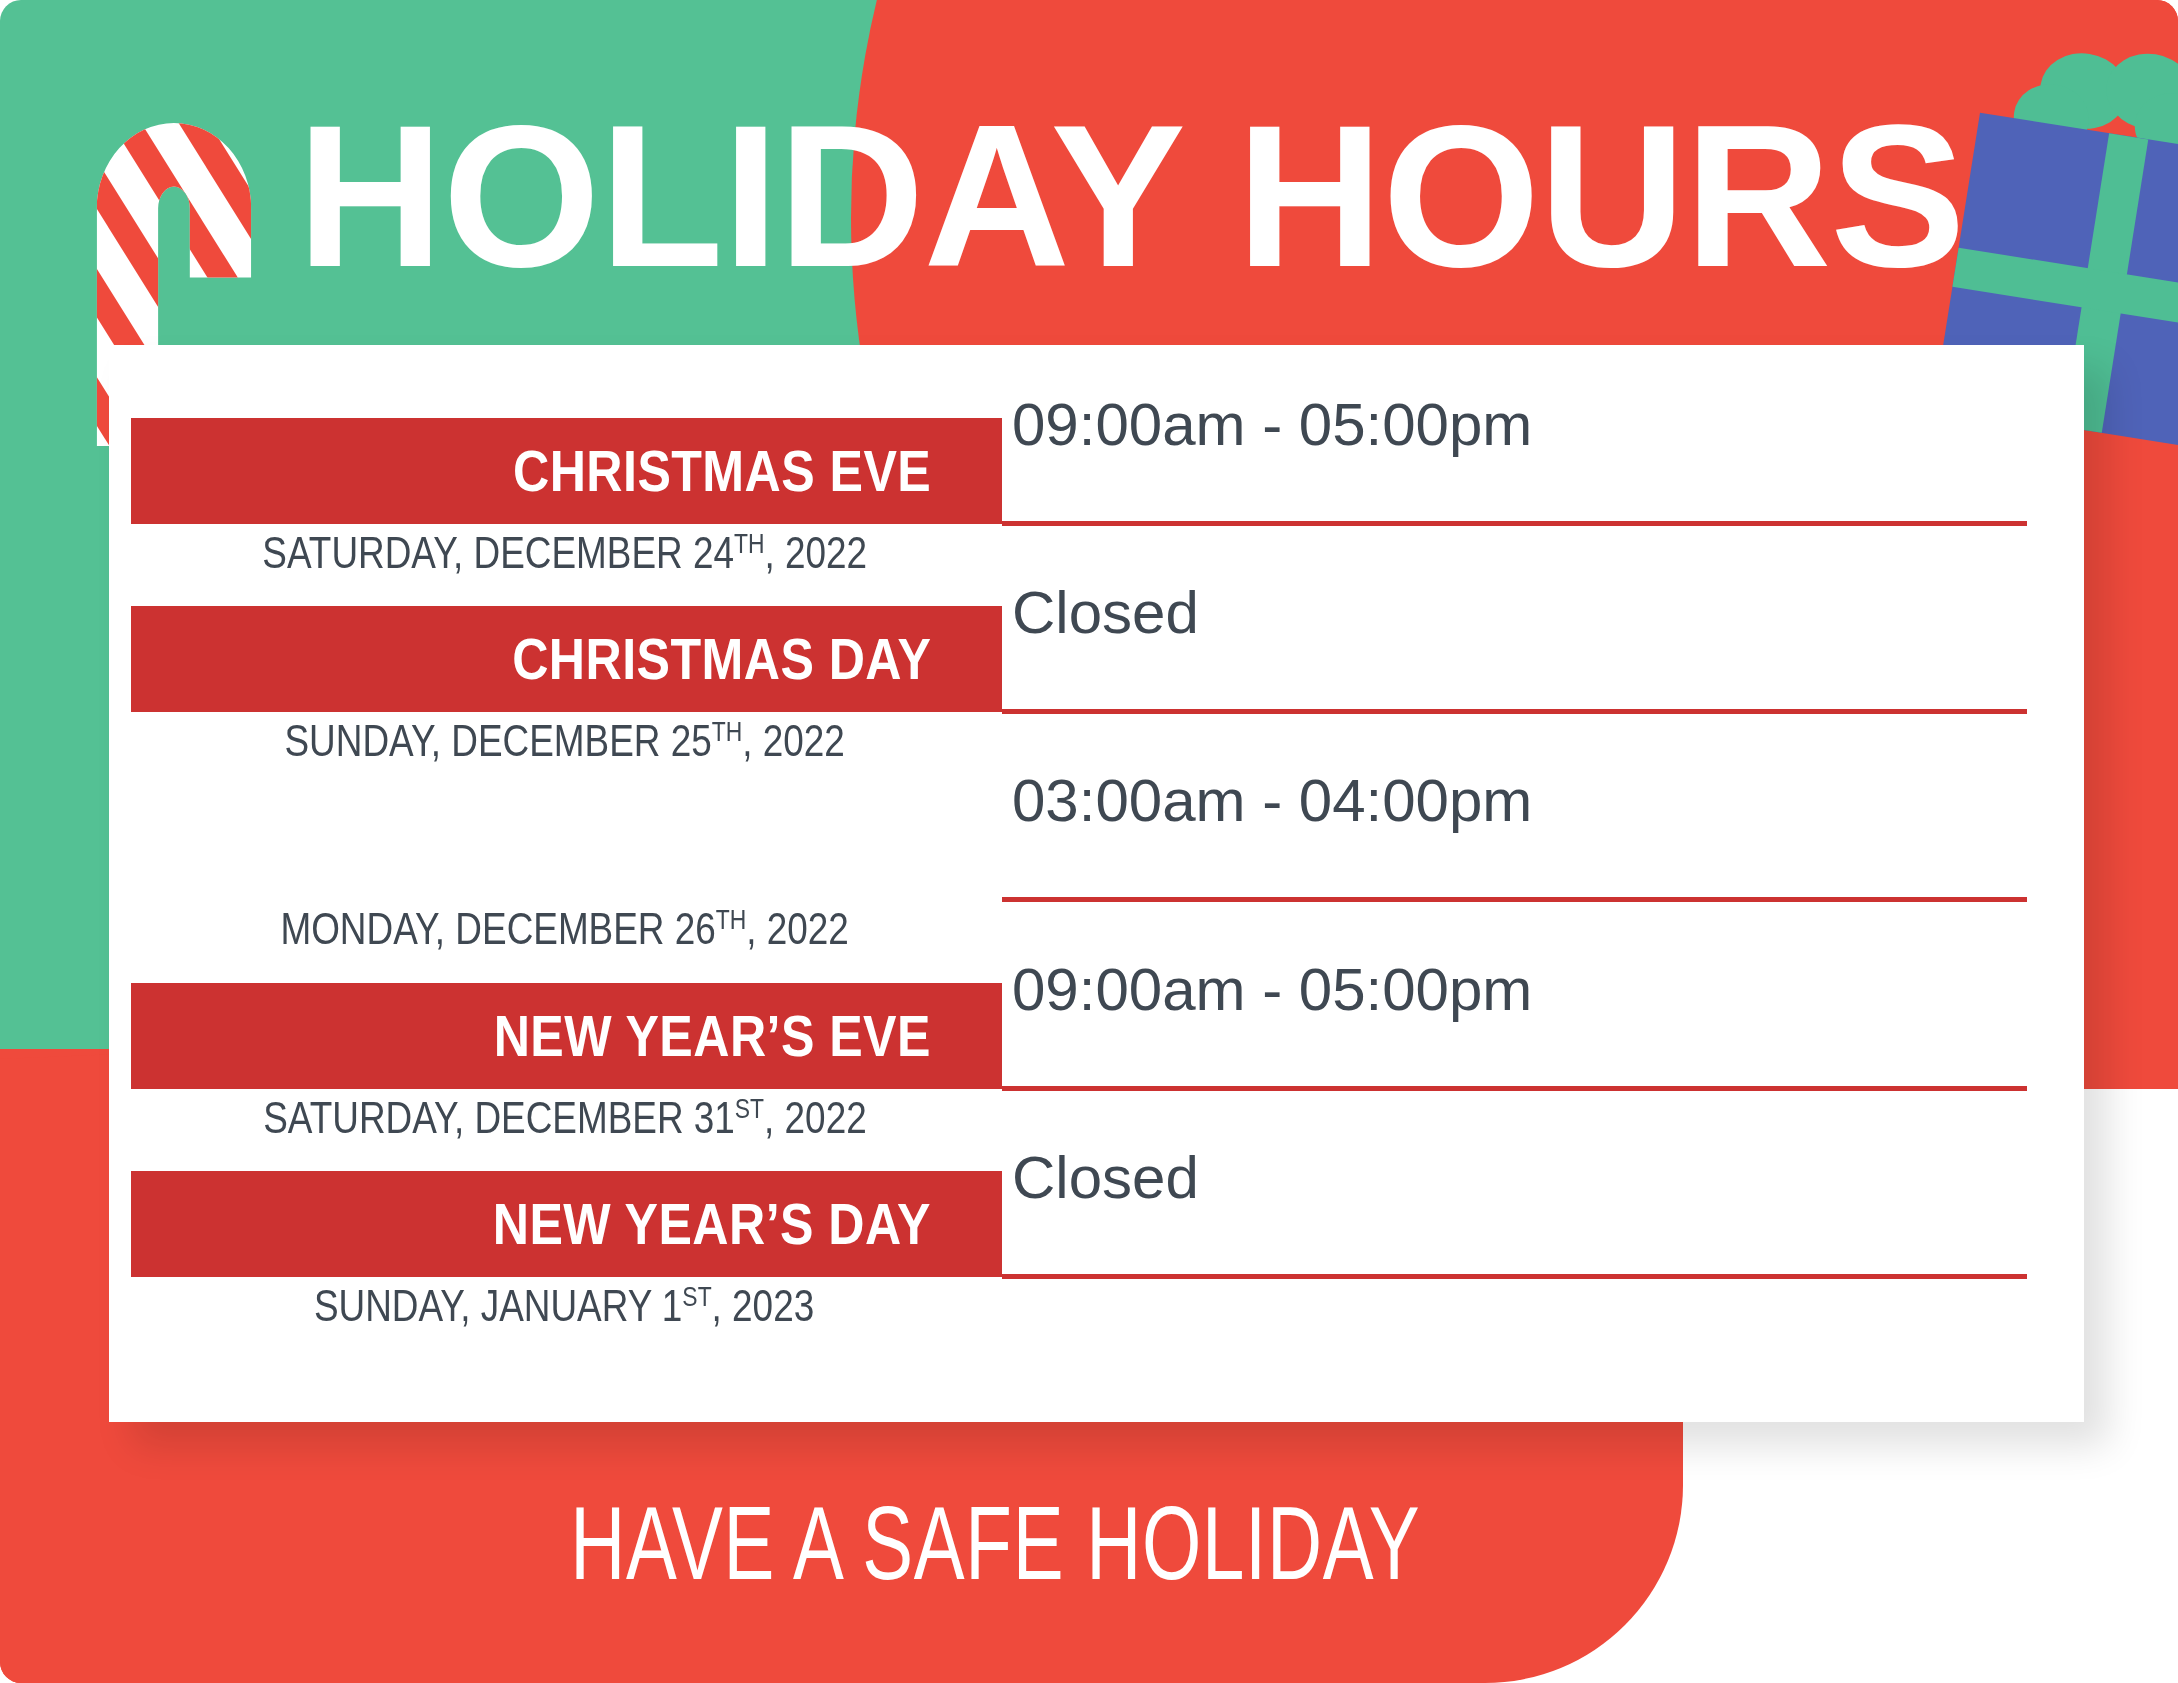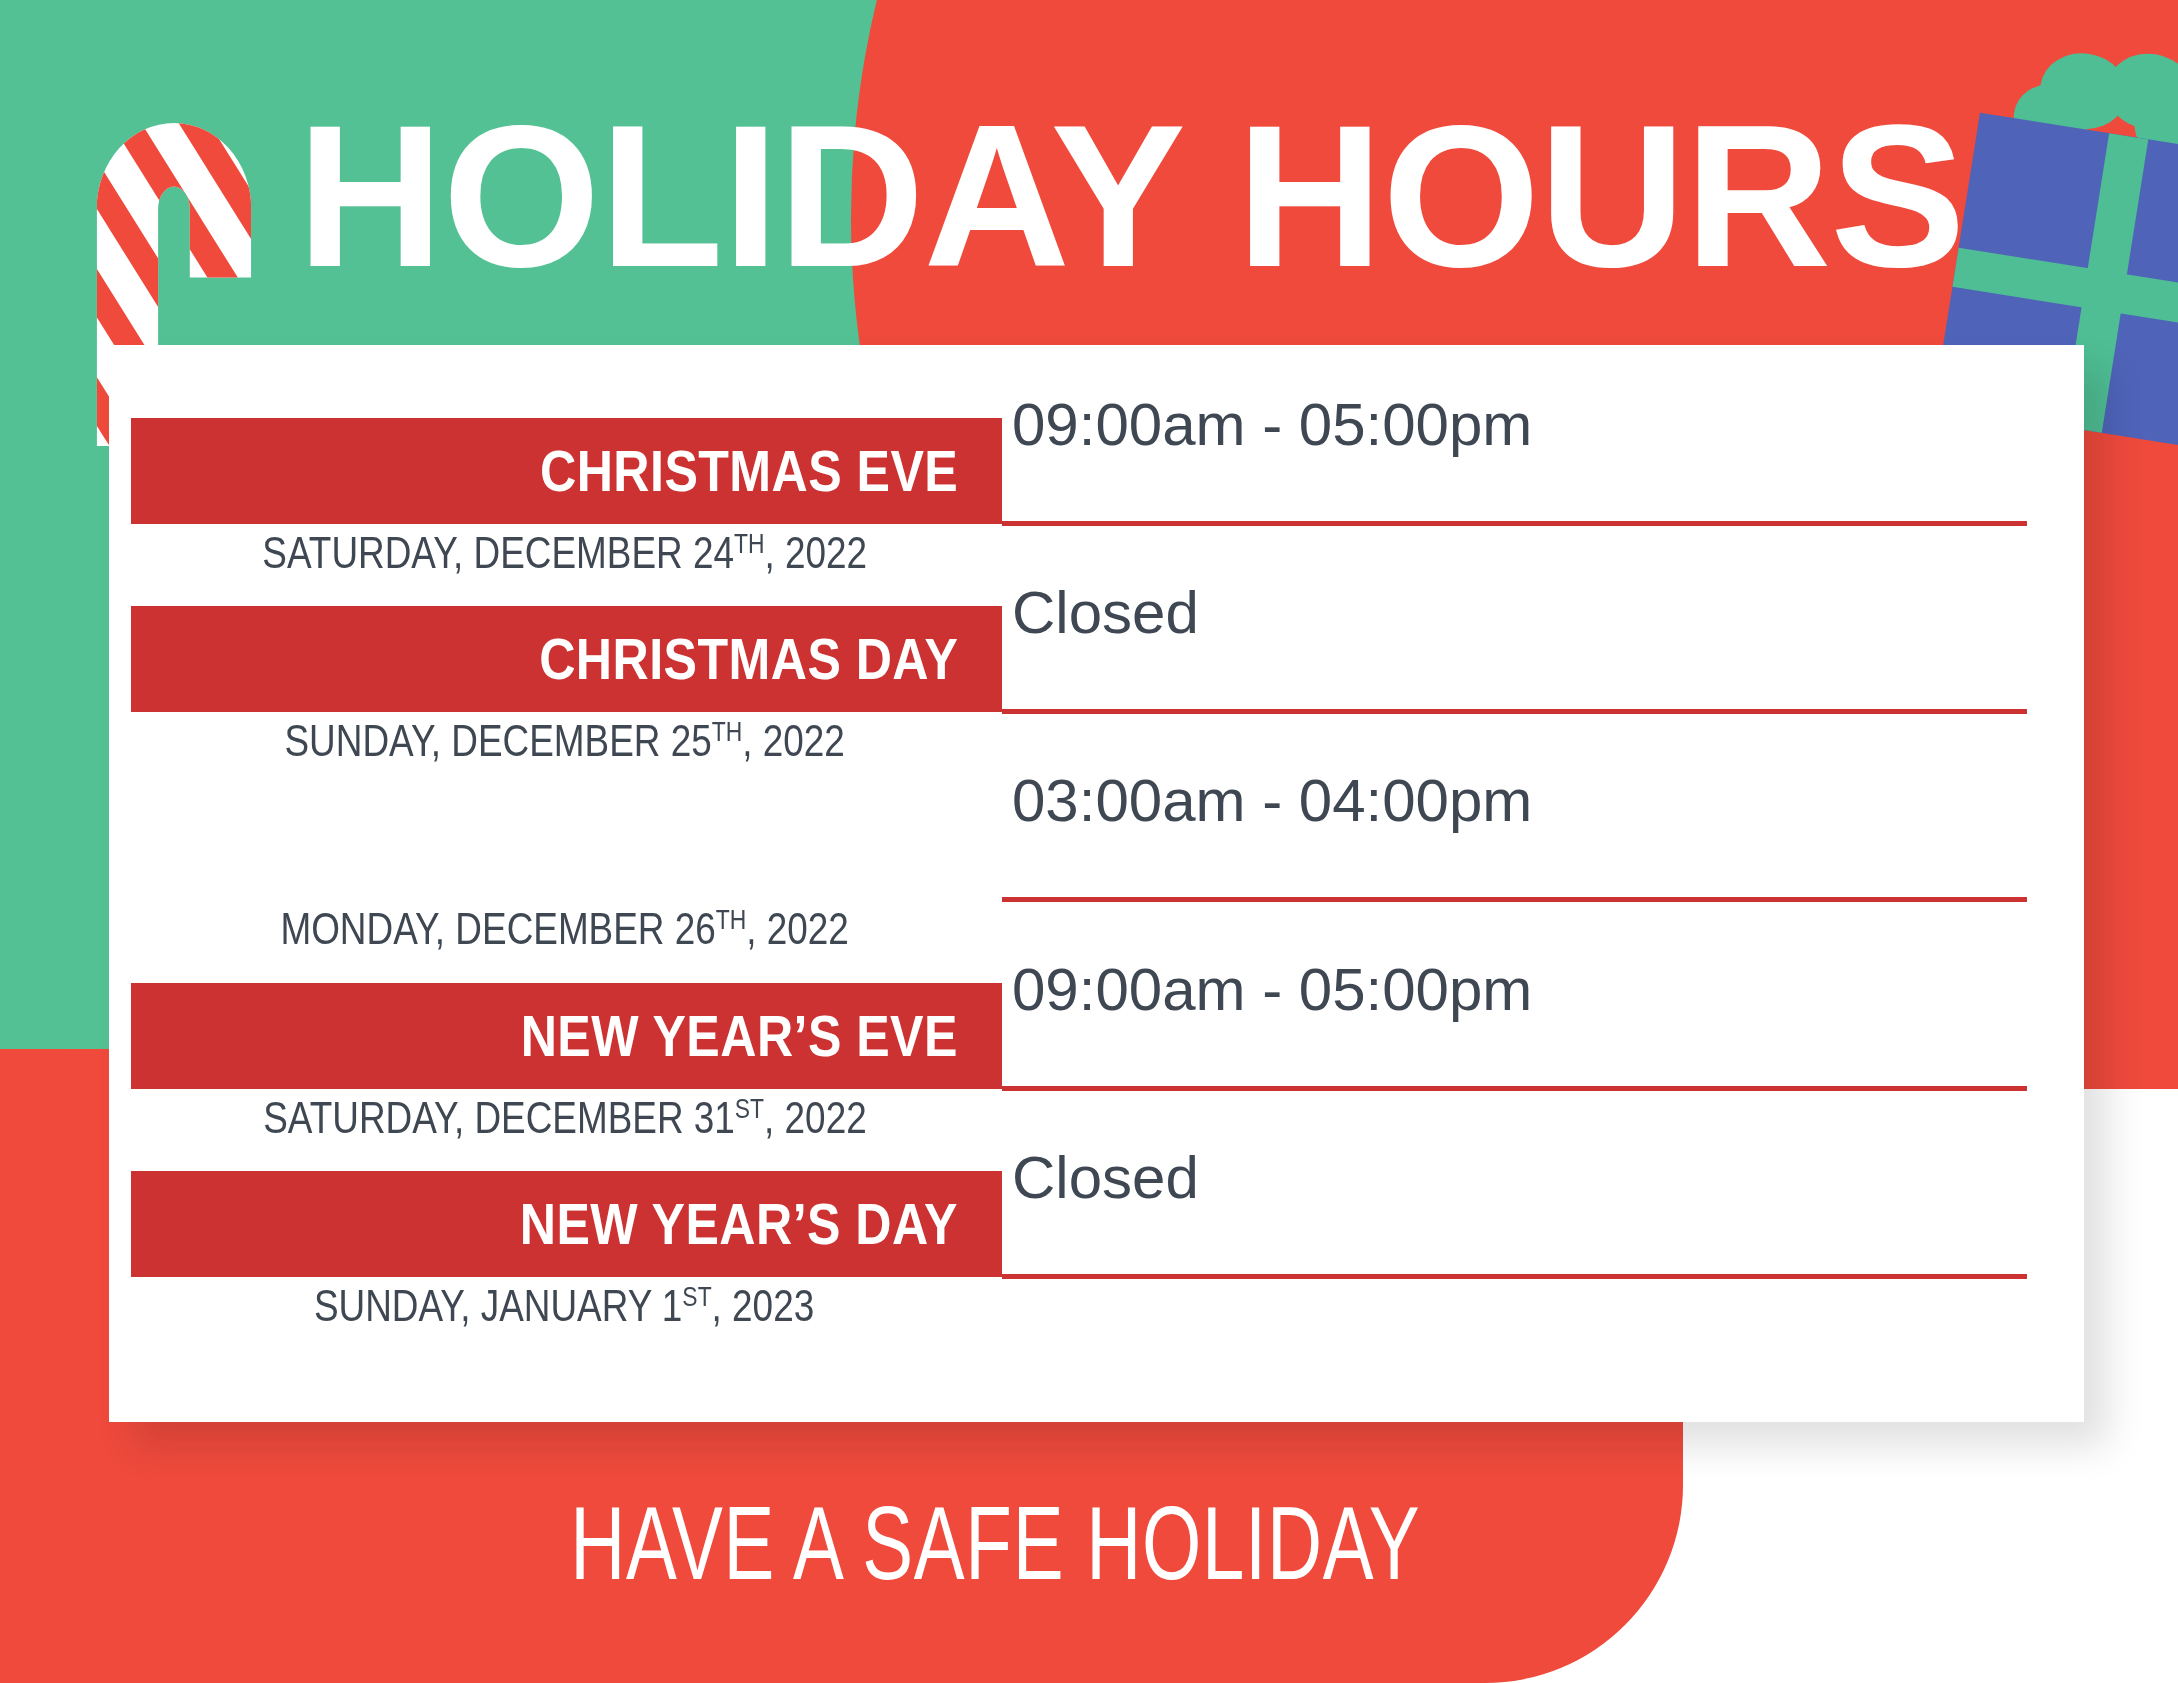--- a/index.html
+++ b/index.html
@@ -3,20 +3,21 @@
 <meta charset="utf-8">
 <style>
   html,body{margin:0;padding:0;background:#ffffff;}
   body{font-family:"Liberation Sans",sans-serif;}
 
   #poster{
     position:relative;
     width:2178px;height:1683px;
     overflow:hidden;
     background:#ffffff;
+    border-radius:21px;
   }
 
   
   .bg-green{
     position:absolute;left:0;top:0;
     width:1168px;height:1069px;
     background:#54C194;
   }
   
   .bg-green-cut{
@@ -92,21 +93,21 @@
     width:100%;
     height:188px;
   }
   .row-label{
     position:absolute;
     left:22px;top:0;
     width:871px;height:106px;
     background:#CC3231;
     display:flex;align-items:center;justify-content:flex-end;
     box-sizing:border-box;
-    padding-right:44px;
+    padding-right:71px;
   }
   .row-label span{
     color:#ffffff;
     font-size:57px;
     font-weight:bold;
     letter-spacing:0.5px;
     transform:scaleX(0.88);
     transform-origin:right center;
     white-space:nowrap;
   }

